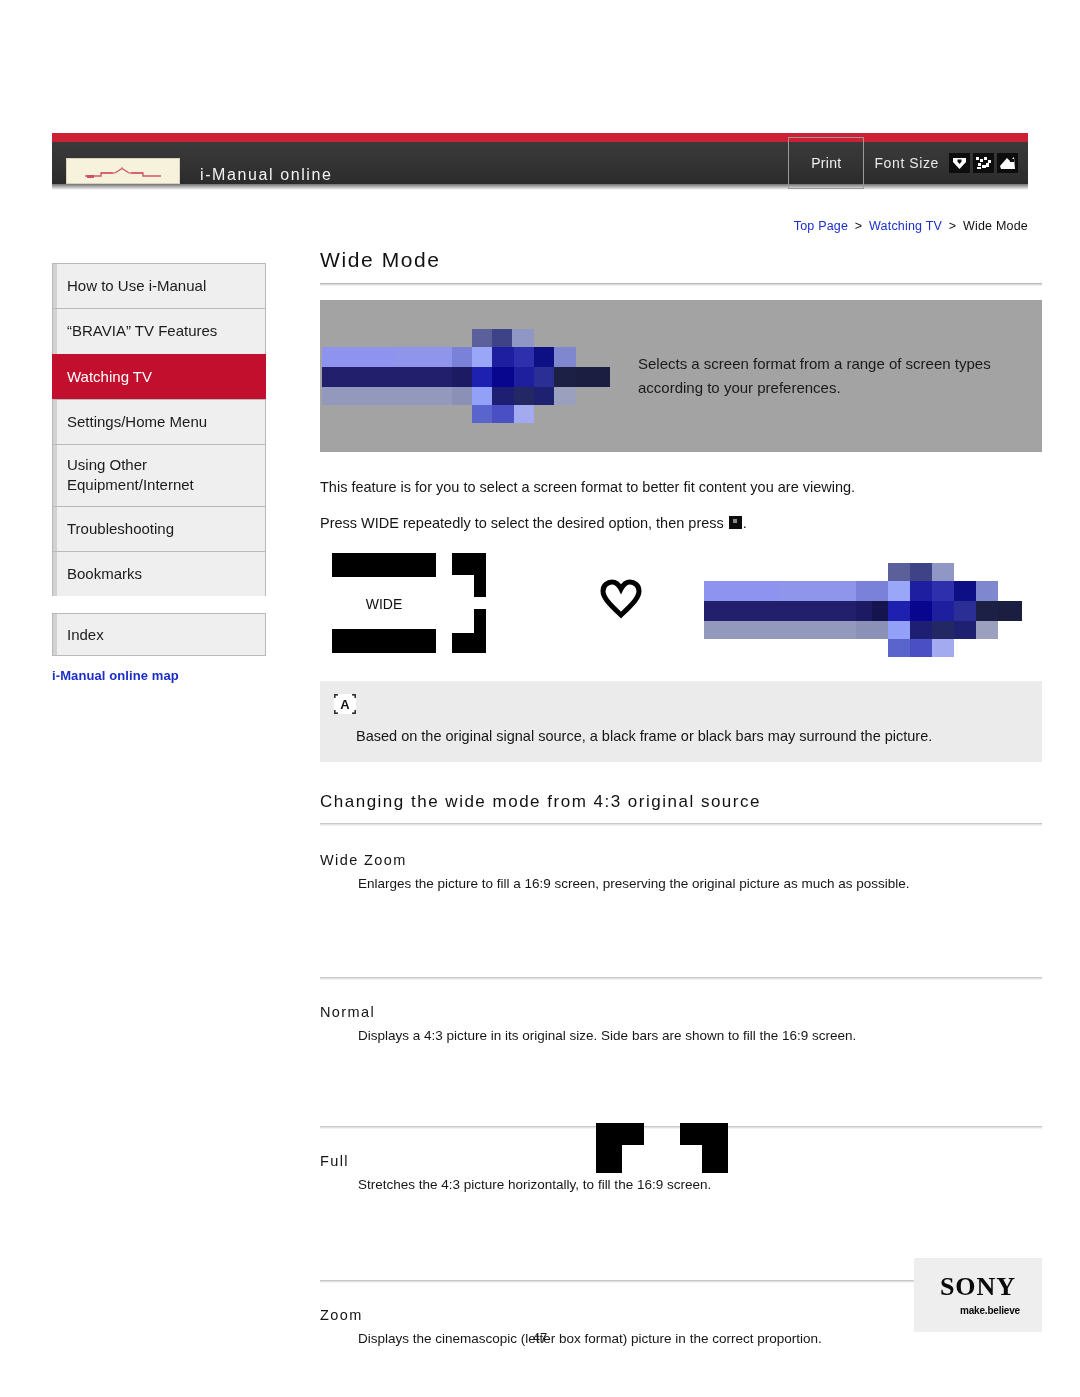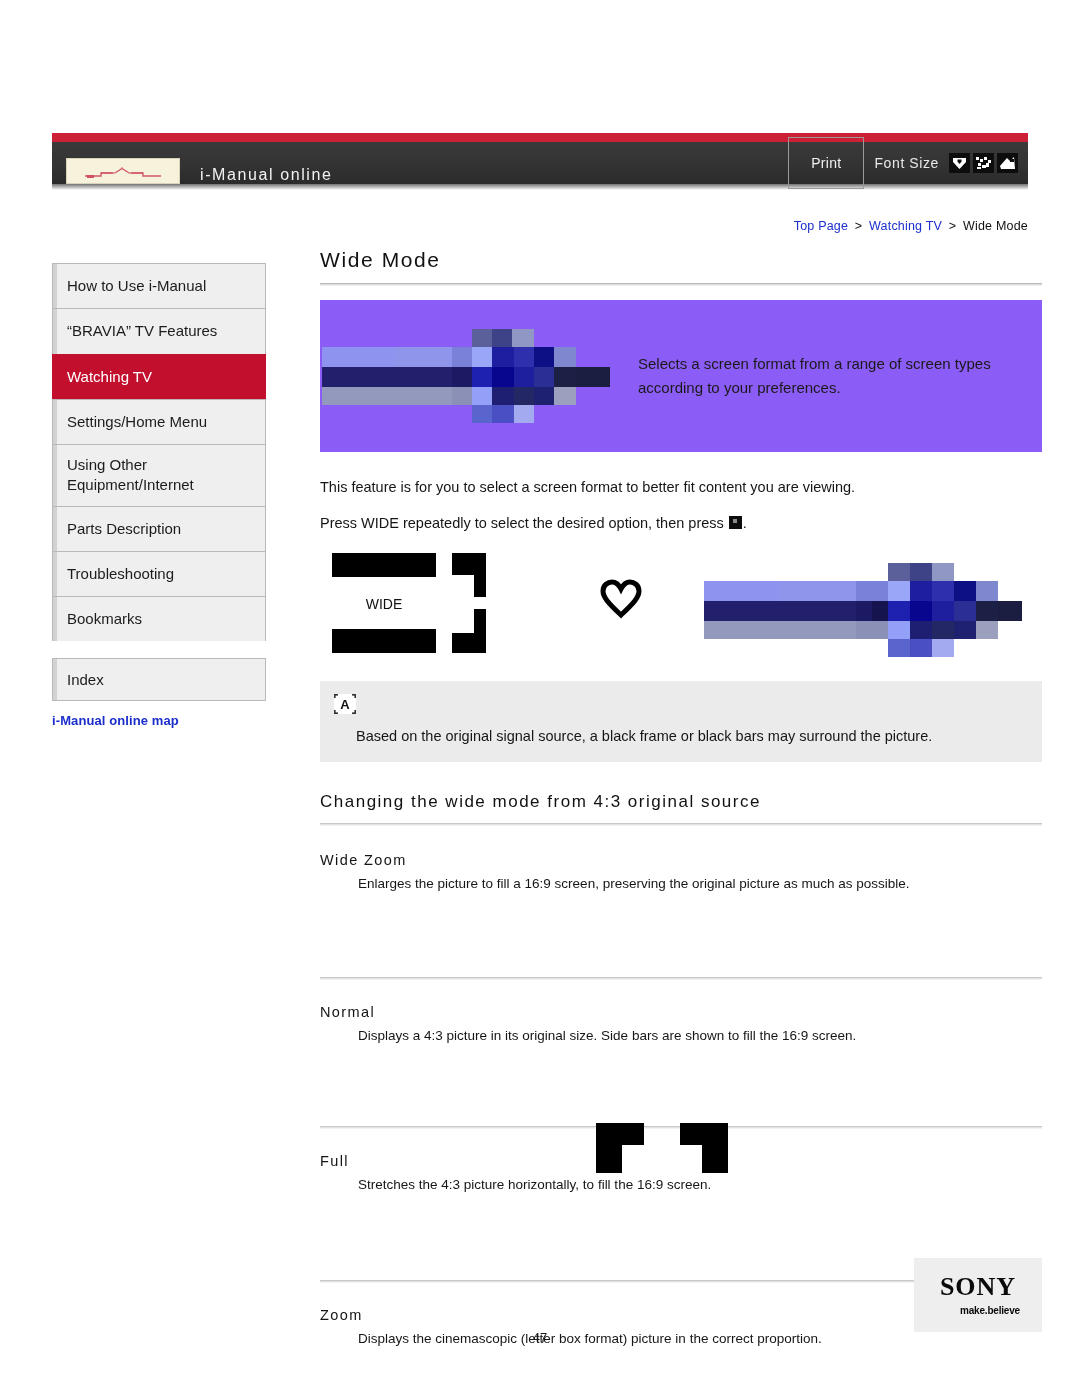--- a/index.html
+++ b/index.html
@@ -89,21 +89,21 @@
   .rule {
     height: 3px; margin-top: 11px;
     background: linear-gradient(to bottom,#b9b9b9 0 1px,#dcdcdc 1px 2px,#efefef 2px);
   }
   .rule.thin {
     height: 3px;
     background: linear-gradient(to bottom,#c8c8c8 0 1px,#e2e2e2 1px 2px,#f2f2f2 2px);
   }
 
   .hero {
-    margin-top: 14px; background: #8b5cf6; height: 152px;
+    margin-top: 14px; background: #a3a3a3; height: 152px;
     display: flex; align-items: center;
   }
   .hero-art { width: 360px; display: flex; justify-content: center; }
   .hero-text { font-size: 15px; line-height: 1.62; color: #1a1a1a; padding-right: 20px; }
 
   .body-line { font-size: 14.5px; color: #161616; line-height: 1.55; }
   #para1 { margin-top: 24px; }
   #para2 { margin-top: 14px; }
   .inline-key {
     display: inline-block; width: 13px; height: 13px;
@@ -208,21 +208,20 @@
   <span class="crumb-sep">&gt;</span>
   <span>Wide Mode</span>
 </div>
 
 <div id="sidebar">
   <div class="nav-item">How to Use i-Manual</div>
   <div class="nav-item">“BRAVIA” TV Features</div>
   <div class="nav-item active">Watching TV</div>
   <div class="nav-item">Settings/Home Menu</div>
   <div class="nav-item two-line">Using Other Equipment/Internet</div>
-  <div class="nav-item">Parts Description</div>
   <div class="nav-item">Troubleshooting</div>
   <div class="nav-item">Bookmarks</div>
   <div id="nav-index">Index</div>
   <div id="map-link">i-Manual online map</div>
 </div>
 
 <div id="main">
 
   <h1 class="page-title">Wide Mode</h1>
   <div class="rule"></div>

